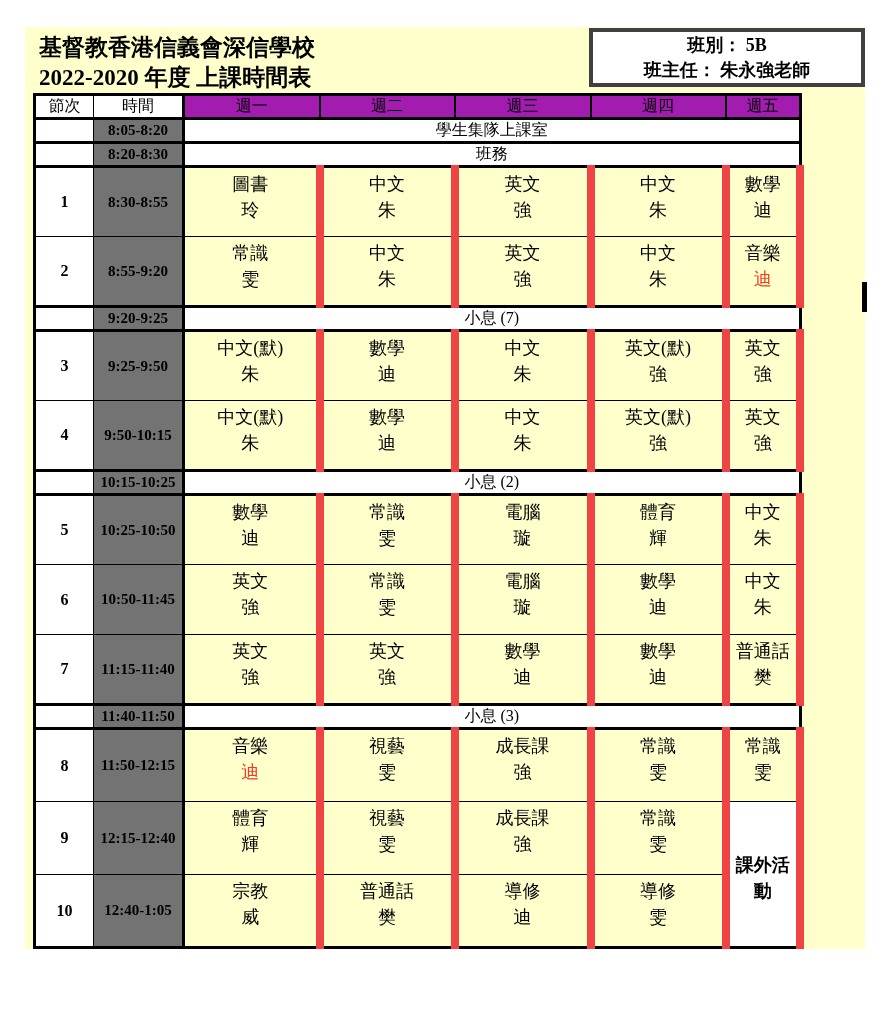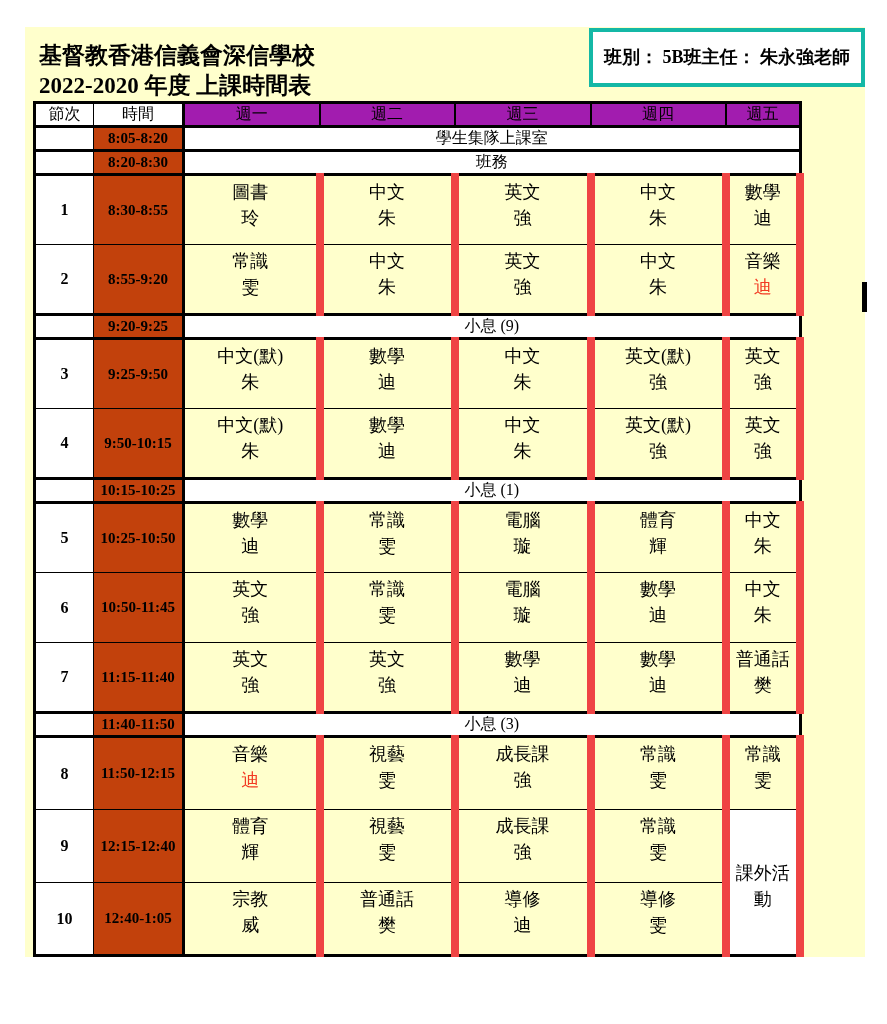--- a/index.html
+++ b/index.html
@@ -8,34 +8,34 @@
     background: #ffffff;
     font-family: "Liberation Serif", "DejaVu Serif", serif;
     color: #000;
   }
   .sheet {
     position: absolute;
     left: 25px; top: 27px;
     width: 840px;
     background: #FFFFCC;
   }
-  .titles { padding: 6px 12px 0 14px; margin-top: 8px; }
+  .titles { padding: 6px 12px 0 14px; }
   .title-line {
     font-weight: bold;
     font-size: 23px;
     line-height: 30px;
     white-space: nowrap;
   }
   .infobox {
     position: absolute;
     top: 1px; right: 0px;
     width: 268px; height: 51px;
     background: #ffffff;
-    border: 4px solid #14b8a6;
-    display: flex; flex-direction: row;
+    border: 4px solid #404040;
+    display: flex; flex-direction: column;
     justify-content: center; align-items: center;
     font-weight: bold; font-size: 18px; line-height: 25px;
   }
   .infobox .line { white-space: nowrap; }
   .updated {
     text-align: right;
     font-weight: bold;
     font-size: 15px;
     padding: 13px 4px 7px 0;
   }
@@ -70,21 +70,21 @@
   }
   tr.period { height: 70px; }
   #tt-body tr:nth-child(n+13) { height: 73px; }
   td.col-period {
     background: #ffffff;
     font-weight: bold;
     font-size: 16px;
     vertical-align: middle;
   }
   td.col-time {
-    background: #c2410c;
+    background: #737373;
     border-right: 3px solid #000;
     font-weight: bold;
     font-size: 15px;
     vertical-align: middle;
     white-space: nowrap;
   }
   td.col-span {
     background: #ffffff;
     font-size: 16px;
     vertical-align: middle;
@@ -97,20 +97,21 @@
     font-size: 18px;
     line-height: 26px;
     padding-top: 3px;
   }
   td.col-day .red { color: #f23b23; }
   td.merged {
     background: #ffffff;
     vertical-align: middle;
     padding-top: 8px;
     font-size: 18px;
+    font-weight: bold;
   }
   .notch {
     position: absolute;
     left: 862px; top: 282px;
     width: 5px; height: 30px;
     background: #000;
   }
 </style>
 </head>
 <body>
@@ -204,21 +205,21 @@
             <div>朱</div>
           </td>
           <td class="col-day">
             <div>音樂</div>
             <div class="red">迪</div>
           </td>
         </tr>
         <tr class="break">
           <td class="col-period"></td>
           <td class="col-time">9:20-9:25</td>
-          <td class="col-span" colspan="5">小息 (9)</td>
+          <td class="col-span" colspan="5">小息 (7)</td>
         </tr>
         <tr class="period">
           <td class="col-period">3</td>
           <td class="col-time">9:25-9:50</td>
           <td class="col-day">
             <div>中文(默)</div>
             <div>朱</div>
           </td>
           <td class="col-day">
             <div>數學</div>
@@ -257,21 +258,21 @@
             <div>強</div>
           </td>
           <td class="col-day">
             <div>英文</div>
             <div>強</div>
           </td>
         </tr>
         <tr class="break">
           <td class="col-period"></td>
           <td class="col-time">10:15-10:25</td>
-          <td class="col-span" colspan="5">小息 (1)</td>
+          <td class="col-span" colspan="5">小息 (2)</td>
         </tr>
         <tr class="period">
           <td class="col-period">5</td>
           <td class="col-time">10:25-10:50</td>
           <td class="col-day">
             <div>數學</div>
             <div>迪</div>
           </td>
           <td class="col-day">
             <div>常識</div>

